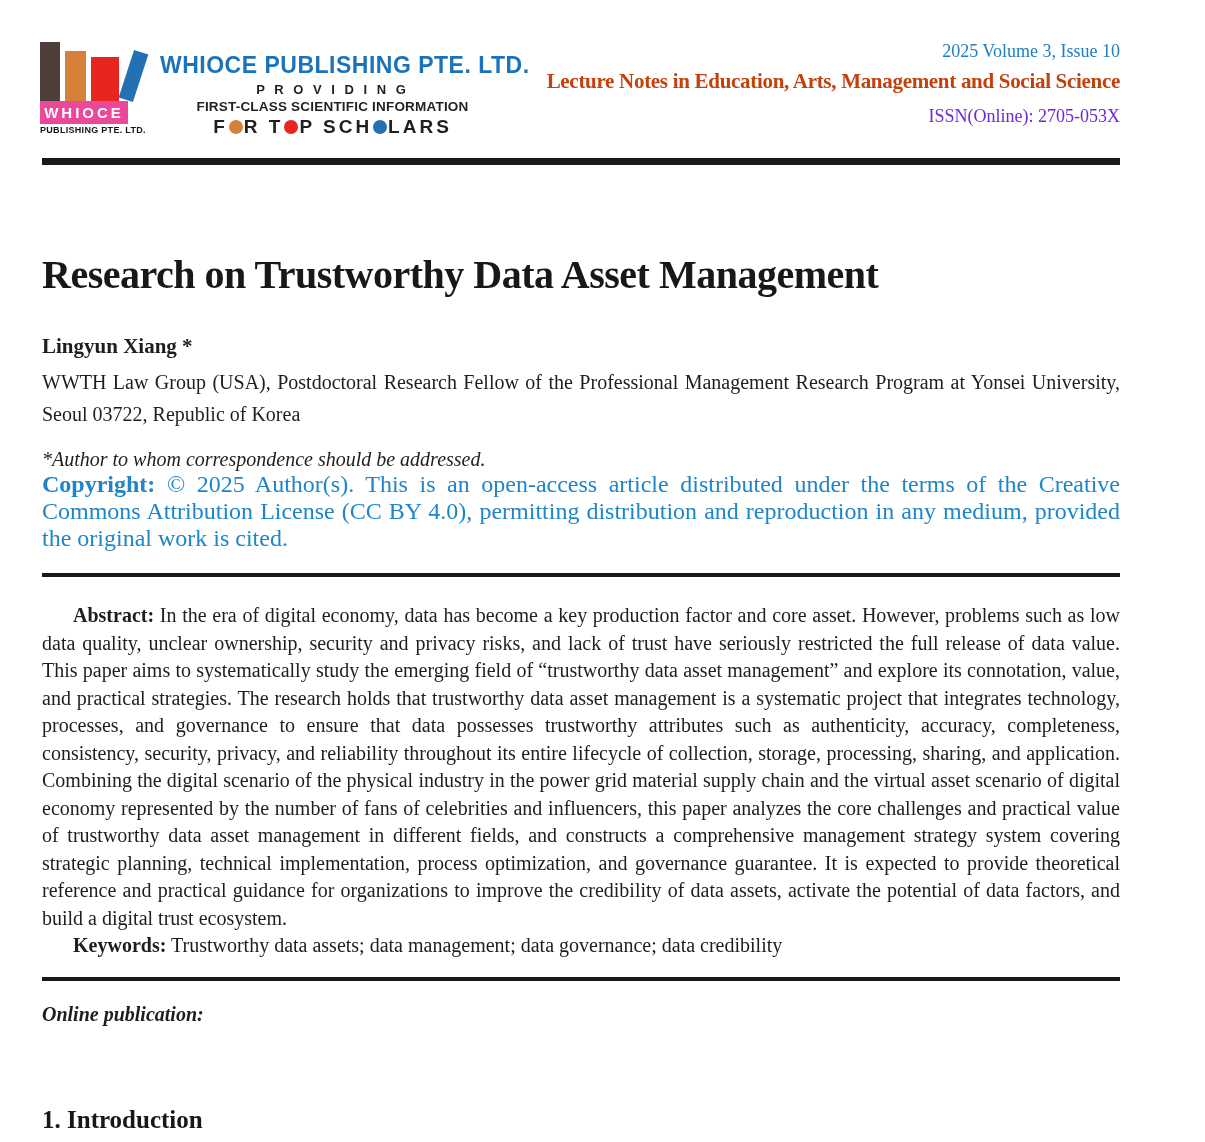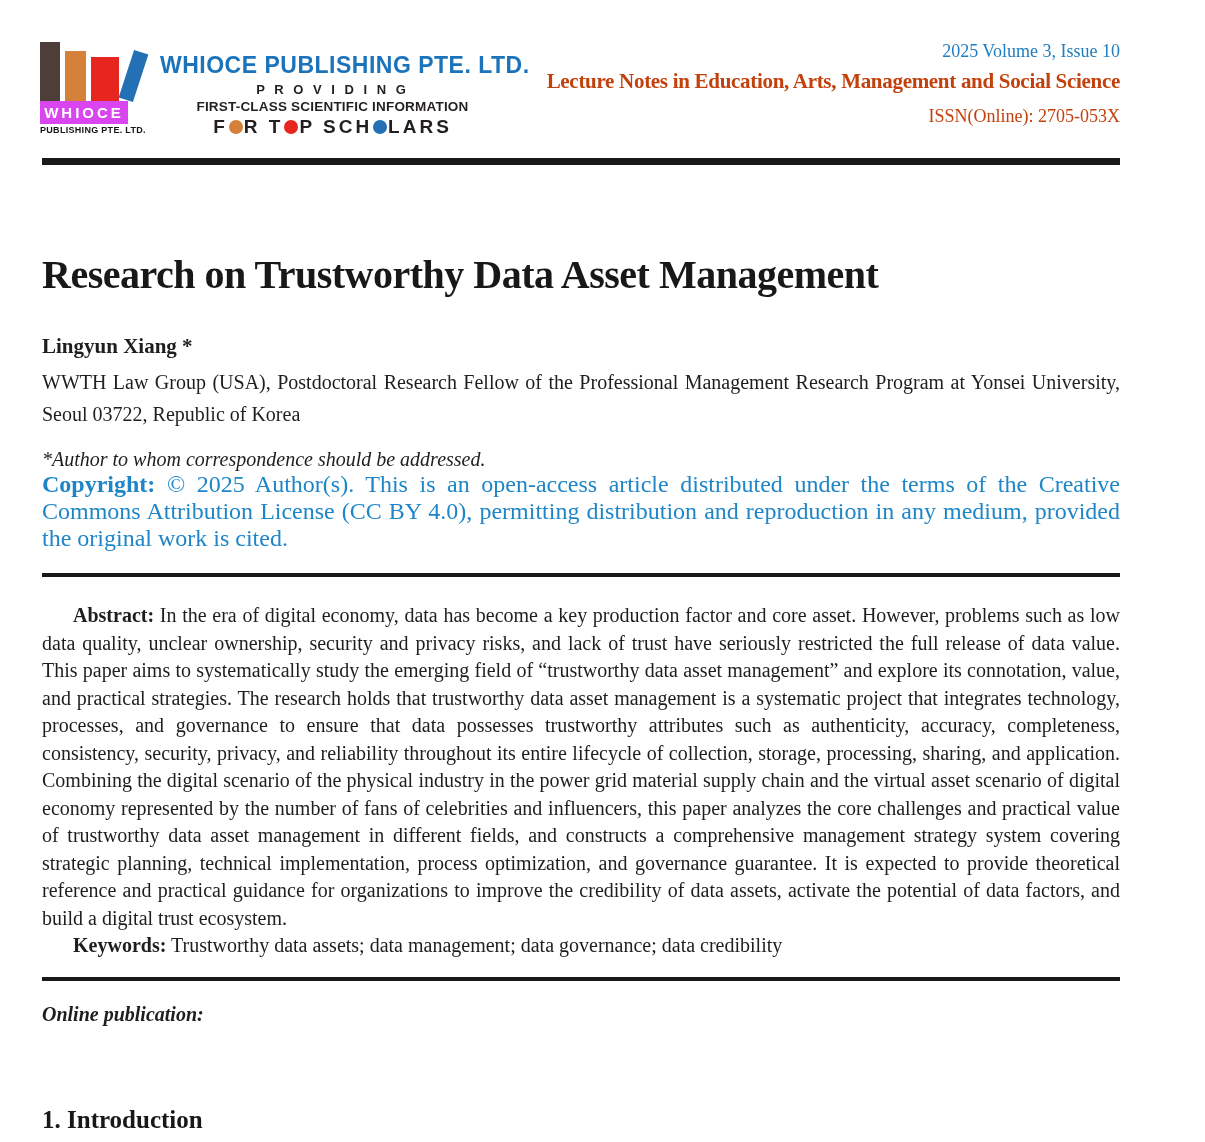--- a/index.html
+++ b/index.html
@@ -13,40 +13,40 @@
     color:#1f1d1e;
   }
   
   .header { position:relative; height:158px; }
   .logo { position:absolute; left:40px; top:40px; display:flex; }
   .logo-mark { position:relative; width:110px; height:96px; flex:0 0 auto; }
   .book1 { position:absolute; left:0;  top:2px;  width:20px; height:59px; background:#4e3e3a; }
   .book2 { position:absolute; left:25px; top:11px; width:21px; height:50px; background:#d5813a; }
   .book3 { position:absolute; left:51px; top:17px; width:28px; height:44px; background:#e6261f; }
   .book4 { position:absolute; left:86px; top:11px; width:15px; height:50px; background:#2470b4; transform:rotate(18deg); }
-  .logo-box { position:absolute; left:0; top:61px; width:88px; height:23px; background:#d946ef;
+  .logo-box { position:absolute; left:0; top:61px; width:88px; height:23px; background:#ec4899;
               color:#ffffff; font-family:"Liberation Sans",sans-serif; font-weight:bold;
               font-size:15px; letter-spacing:3px; text-align:center; line-height:23px; }
   .logo-box-sub { position:absolute; left:0; top:85px; width:120px; white-space:nowrap;
               font-family:"Liberation Sans",sans-serif; font-weight:bold; font-size:9px;
               letter-spacing:0.3px; color:#181413; }
   .logo-text { margin-left:10px; padding-top:12px; width:345px; text-align:center;
                font-family:"Liberation Sans",sans-serif; color:#231f20; }
   .logo-company { color:#1b74bb; font-weight:bold; font-size:23px; letter-spacing:0.5px; white-space:nowrap; }
   .logo-providing { font-size:13px; font-weight:bold; letter-spacing:3px; margin-top:3px; white-space:nowrap; }
   .logo-firstclass { font-size:13.5px; font-weight:bold; letter-spacing:0.2px; margin-top:2px; white-space:nowrap; }
   .logo-scholars { font-size:19px; font-weight:bold; letter-spacing:3px; margin-top:2px; white-space:nowrap; }
   .dot { display:inline-block; width:14px; height:14px; border-radius:50%; margin:0 1px; vertical-align:-1px; }
   .dot-orange { background:#d5813a; }
   .dot-red    { background:#e6261f; }
   .dot-blue   { background:#2470b4; }
   .header-right { position:absolute; right:85px; top:42px; text-align:right; }
   .issue-line { color:#1f7dc0; font-size:18px; line-height:18px; }
   .journal-name { color:#c2410c; font-weight:bold; font-size:21px; letter-spacing:-0.3px; line-height:24px; margin-top:9px; }
-  .issn-line { color:#c2410c; font-size:18px; line-height:18px; margin-top:14px; }
+  .issn-line { color:#6d28d9; font-size:18px; line-height:18px; margin-top:14px; }
   
   .rule-thick { height:7px; background:#1b181a; margin:0 85px 0 42px; }
   .rule-mid   { height:4px; background:#1b181a; }
   
   .content { margin:0 85px 0 42px; }
   .article-title { font-size:40px; font-weight:bold; letter-spacing:-0.5px; margin-top:86px; color:#191718; }
   .author { font-size:21px; font-weight:bold; margin-top:36px; }
   .affiliation { font-size:20px; line-height:32px; margin-top:7px; text-align:justify; }
   .note { font-size:20px; font-style:italic; margin-top:18px; }
   .copyright { font-size:24px; line-height:27px; margin-top:0; color:#1e86c8; text-align:justify; }

